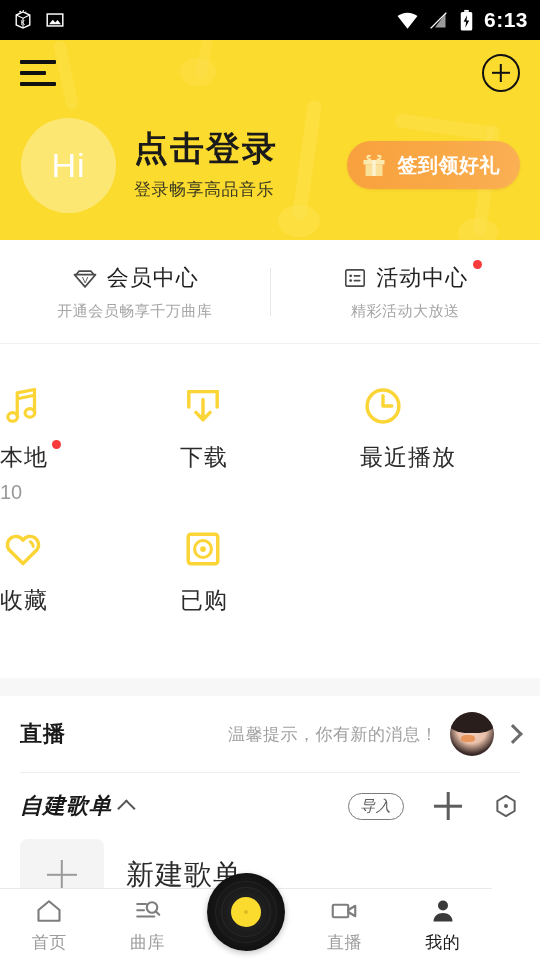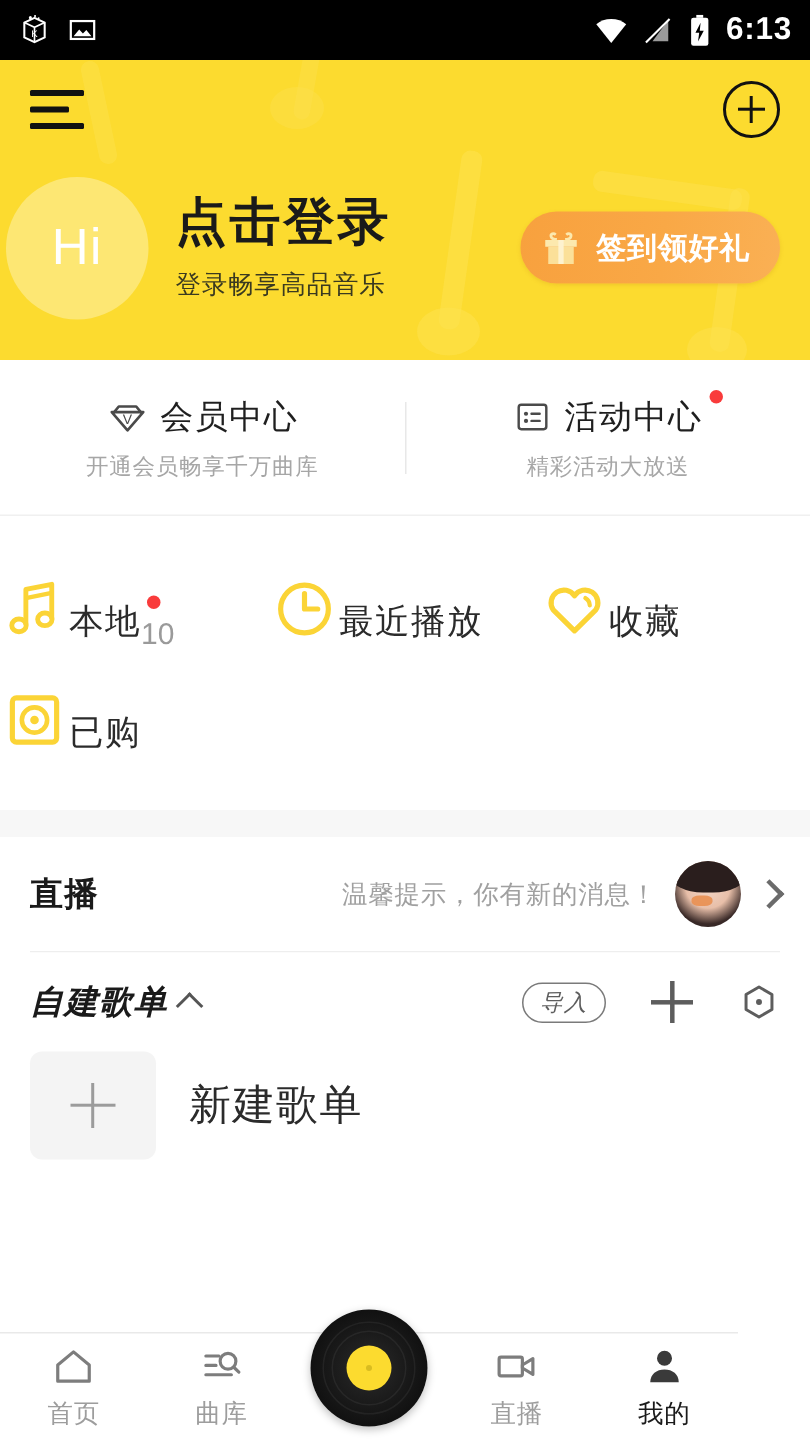--- a/index.html
+++ b/index.html
@@ -31,21 +31,21 @@
   .note-c{position:absolute;background:#FDE24F;border-radius:50%;}
   .hdr-top{position:relative;height:65px;display:flex;align-items:center;padding:0 20px;}
   .hamburger{width:36px;height:26px;display:flex;flex-direction:column;justify-content:space-between;cursor:pointer;}
   .hamburger i{display:block;height:4px;background:#111;border-radius:1px;}
   .hamburger i:nth-child(2){width:72%;}
   .plus-circle{margin-left:auto;width:38px;height:38px;border:2.4px solid #111;border-radius:50%;position:relative;}
   .plus-circle:before,.plus-circle:after{content:'';position:absolute;background:#111;}
   .plus-circle:before{left:50%;top:8px;bottom:8px;width:2.4px;transform:translateX(-50%);}
   .plus-circle:after{top:50%;left:8px;right:8px;height:2.4px;transform:translateY(-50%);}
 
-  .hdr-main{position:relative;display:flex;align-items:center;padding:0 4px;height:120px;}
+  .hdr-main{position:relative;display:flex;align-items:center;padding:0 21px;height:120px;}
   .avatar-hi{
     width:95px;height:95px;border-radius:50%;background:rgba(255,255,255,.33);
     display:flex;align-items:center;justify-content:center;flex:0 0 auto;
   }
   .avatar-hi span{color:#fff;font-size:34px;font-weight:400;letter-spacing:1px;}
   .hdr-text{margin-left:18px;}
   .hdr-title{font-size:34px;font-weight:700;color:#1a1a1a;letter-spacing:2px;line-height:1.15;}
   .hdr-sub{font-size:17px;color:#3a3a20;margin-top:9px;letter-spacing:.5px;}
   .signin-btn{
     position:absolute;right:20px;top:50%;transform:translateY(-50%);
@@ -61,21 +61,21 @@
   .vip-cell{flex:1;display:flex;flex-direction:column;align-items:center;justify-content:center;position:relative;cursor:pointer;}
   .vip-head{display:flex;align-items:center;gap:8px;position:relative;}
   .vip-name{font-size:22px;color:#1f1f1f;letter-spacing:1px;}
   .vip-sub{font-size:15px;color:#a6a6a6;margin-top:9px;letter-spacing:.5px;}
   .vip-div{width:1px;height:48px;background:#e8e8e8;}
   .reddot{width:9px;height:9px;border-radius:50%;background:#F93B3B;position:absolute;}
 
   
   .grid-wrap{background:#fff;padding:22px 0 26px;}
   .grid{display:flex;flex-wrap:wrap;}
-  .cell{width:33.333%;display:flex;align-items:flex-end;padding:16px 0 10px;cursor:pointer;}
+  .cell{width:33.333%;display:flex;flex-direction:column;align-items:flex-start;padding:16px 0 10px;cursor:pointer;}
   .cell-ico{height:48px;display:flex;align-items:center;justify-content:center;}
   .cell-lbl-wrap{position:relative;margin-top:12px;}
   .cell-lbl{font-size:23px;color:#2b2b2b;letter-spacing:1px;}
   .cell-cnt{font-size:20px;color:#9a9a9a;margin-top:8px;height:18px;}
   .gap{height:18px;background:#f7f7f7;}
 
   
   .live-row{display:flex;align-items:center;height:76px;padding:0 20px;background:#fff;cursor:pointer;}
   .live-title{font-size:22px;font-weight:700;color:#1a1a1a;letter-spacing:1px;}
   .live-msg{margin-left:auto;font-size:17px;color:#a0a0a0;letter-spacing:.5px;}
@@ -242,20 +242,33 @@
           <ellipse cx="15.6" cy="15.6" rx="2.5" ry="2.2" fill="none" stroke="#FBD436" stroke-width="1.7"></ellipse>
         </svg>
       </div>
       <div class="cell-lbl-wrap">
         <span class="cell-lbl">本地</span>
         <span class="reddot" style="right:-13px;top:-2px;"></span>
       </div>
       <div class="cell-cnt">10</div>
     </div>
 
+    <div class="cell">
+      <div class="cell-ico">
+        <svg width="46" height="46" viewBox="0 0 24 24">
+          <path d="M4.6 4.5h14.8v8" fill="none" stroke="#FBD436" stroke-width="1.8" stroke-linecap="round"></path>
+          <path d="M4.6 4.5v8" fill="none" stroke="#FBD436" stroke-width="1.8" stroke-linecap="round"></path>
+          <path d="M12 8.6v10.2M8.3 15.3 12 19.2l3.7-3.9" fill="none" stroke="#FBD436" stroke-width="1.8" stroke-linecap="round" stroke-linejoin="round"></path>
+        </svg>
+      </div>
+      <div class="cell-lbl-wrap">
+        <span class="cell-lbl">下载</span>
+      </div>
+      <div class="cell-cnt"></div>
+    </div>
 
     <div class="cell">
       <div class="cell-ico">
         <svg width="46" height="46" viewBox="0 0 24 24">
           <circle cx="12" cy="12" r="8.3" fill="none" stroke="#FBD436" stroke-width="1.8"></circle>
           <path d="M12 6.6V12h4.6" fill="none" stroke="#FBD436" stroke-width="1.8" stroke-linecap="round" stroke-linejoin="round"></path>
         </svg>
       </div>
       <div class="cell-lbl-wrap">
         <span class="cell-lbl">最近播放</span>

